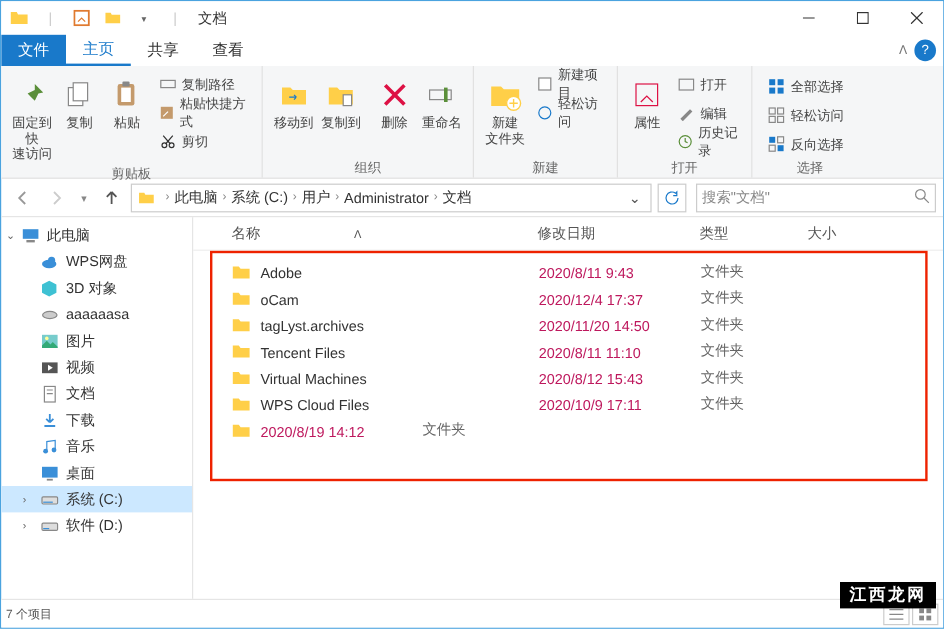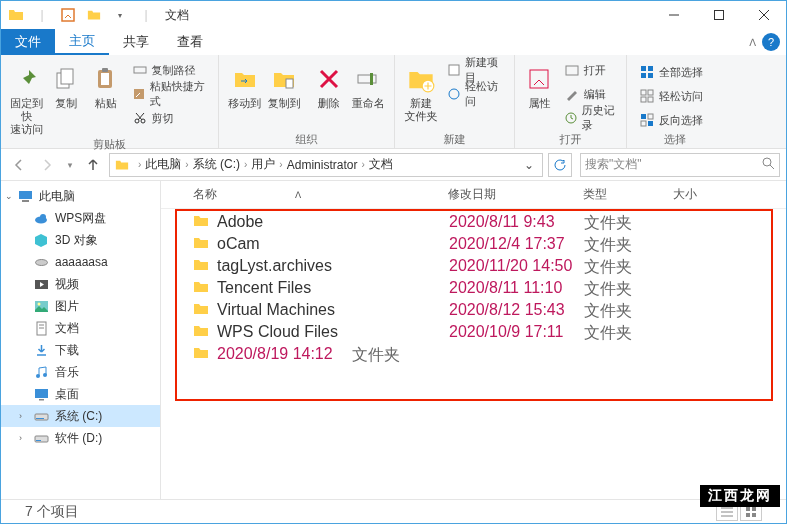--- a/index.html
+++ b/index.html
@@ -59,29 +59,29 @@
 
 
 .content { flex: 1; position: relative; }
 .columns { display: flex; height: 28px; align-items: center; border-bottom: 1px solid #eee; font-size: 12px; color: #555; padding-left: 32px; }
 .col-name { width: 255px; display:flex; align-items:center; gap:18px;}
 .col-date { width: 135px; }
 .col-type { width: 90px; }
 .col-size { width: 60px; }
 .sort-caret { font-size: 9px; color: #555; }
 .file-list { padding-top: 4px; }
-.file-row { display: flex; align-items: flex-start; height: 22px; padding-left: 32px; font-size: 16px; color: #333; }
+.file-row { display: flex; align-items: flex-end; height: 22px; padding-left: 32px; font-size: 12px; color: #333; }
 .file-row .ficon { width: 16px; height: 16px; margin-right: 8px; }
 .file-row .fname { width: 232px; }
 .file-row .fdate { width: 135px; color: #be185d; }
 .file-row .ftype { width: 90px; color: #666; }
 .red-box { position: absolute; border: 2px solid #e20; left: 174px; top: 208px; width: 598px; height: 192px; pointer-events: none; }
 
 
-.statusbar { position: absolute; bottom: 0; left: 0; right: 0; height: 24px; border-top: 1px solid #e5e5e5; display: flex; align-items: center; padding: 0 24px; font-size: 14px; color: #555; background: #fff; }
+.statusbar { position: absolute; bottom: 0; left: 0; right: 0; height: 24px; border-top: 1px solid #e5e5e5; display: flex; align-items: center; padding: 0 4px; font-size: 10px; color: #555; background: #fff; }
 .view-toggles { margin-left: auto; display: flex; gap: 2px; }
 .vt { width: 22px; height: 18px; border: 1px solid #ccc; display: flex; align-items: center; justify-content: center; }
 
 
 .watermark { position: absolute; right: 6px; bottom: 16px; background: #000; color: #fff; font-size: 14px; font-weight: bold; padding: 2px 8px; letter-spacing: 2px; }
 
 
 .folder-svg { fill: #ffcf48; }
 </style>
 </head>
@@ -449,35 +449,35 @@
         <span class="nicon">
           <svg width="15" height="15" viewBox="0 0 15 15">
             <ellipse cx="7.5" cy="7.5" rx="6" ry="3" fill="#ccc" stroke="#888"></ellipse>
           </svg>
         </span>
         <span>aaaaaasa</span>
       </div>
     <div class="nav-item l2">
         <span class="nicon">
           <svg width="15" height="15" viewBox="0 0 15 15">
-            <rect x="1" y="3" width="13" height="9" fill="#555"></rect>
-            <path d="M6 5l4 2.5L6 10z" fill="#fff"></path>
-          </svg>
-        </span>
-        <span>视频</span>
-      </div>
-    <div class="nav-item l2">
-        <span class="nicon">
-          <svg width="15" height="15" viewBox="0 0 15 15">
             <rect x="1" y="2" width="13" height="11" fill="#7cc"></rect>
             <circle cx="5" cy="5" r="1.5" fill="#ff9"></circle>
             <path d="M1 11l4-4 3 3 2-2 4 4v1H1z" fill="#3a7"></path>
           </svg>
         </span>
         <span>图片</span>
+      </div>
+    <div class="nav-item l2">
+        <span class="nicon">
+          <svg width="15" height="15" viewBox="0 0 15 15">
+            <rect x="1" y="3" width="13" height="9" fill="#555"></rect>
+            <path d="M6 5l4 2.5L6 10z" fill="#fff"></path>
+          </svg>
+        </span>
+        <span>视频</span>
       </div>
     <div class="nav-item l2">
         <span class="nicon">
           <svg width="15" height="15" viewBox="0 0 15 15">
             <rect x="3" y="1" width="9" height="13" fill="#fff" stroke="#888"></rect>
             <line x1="5" y1="4" x2="10" y2="4" stroke="#888"></line>
             <line x1="5" y1="7" x2="10" y2="7" stroke="#888"></line>
           </svg>
         </span>
         <span>文档</span>

